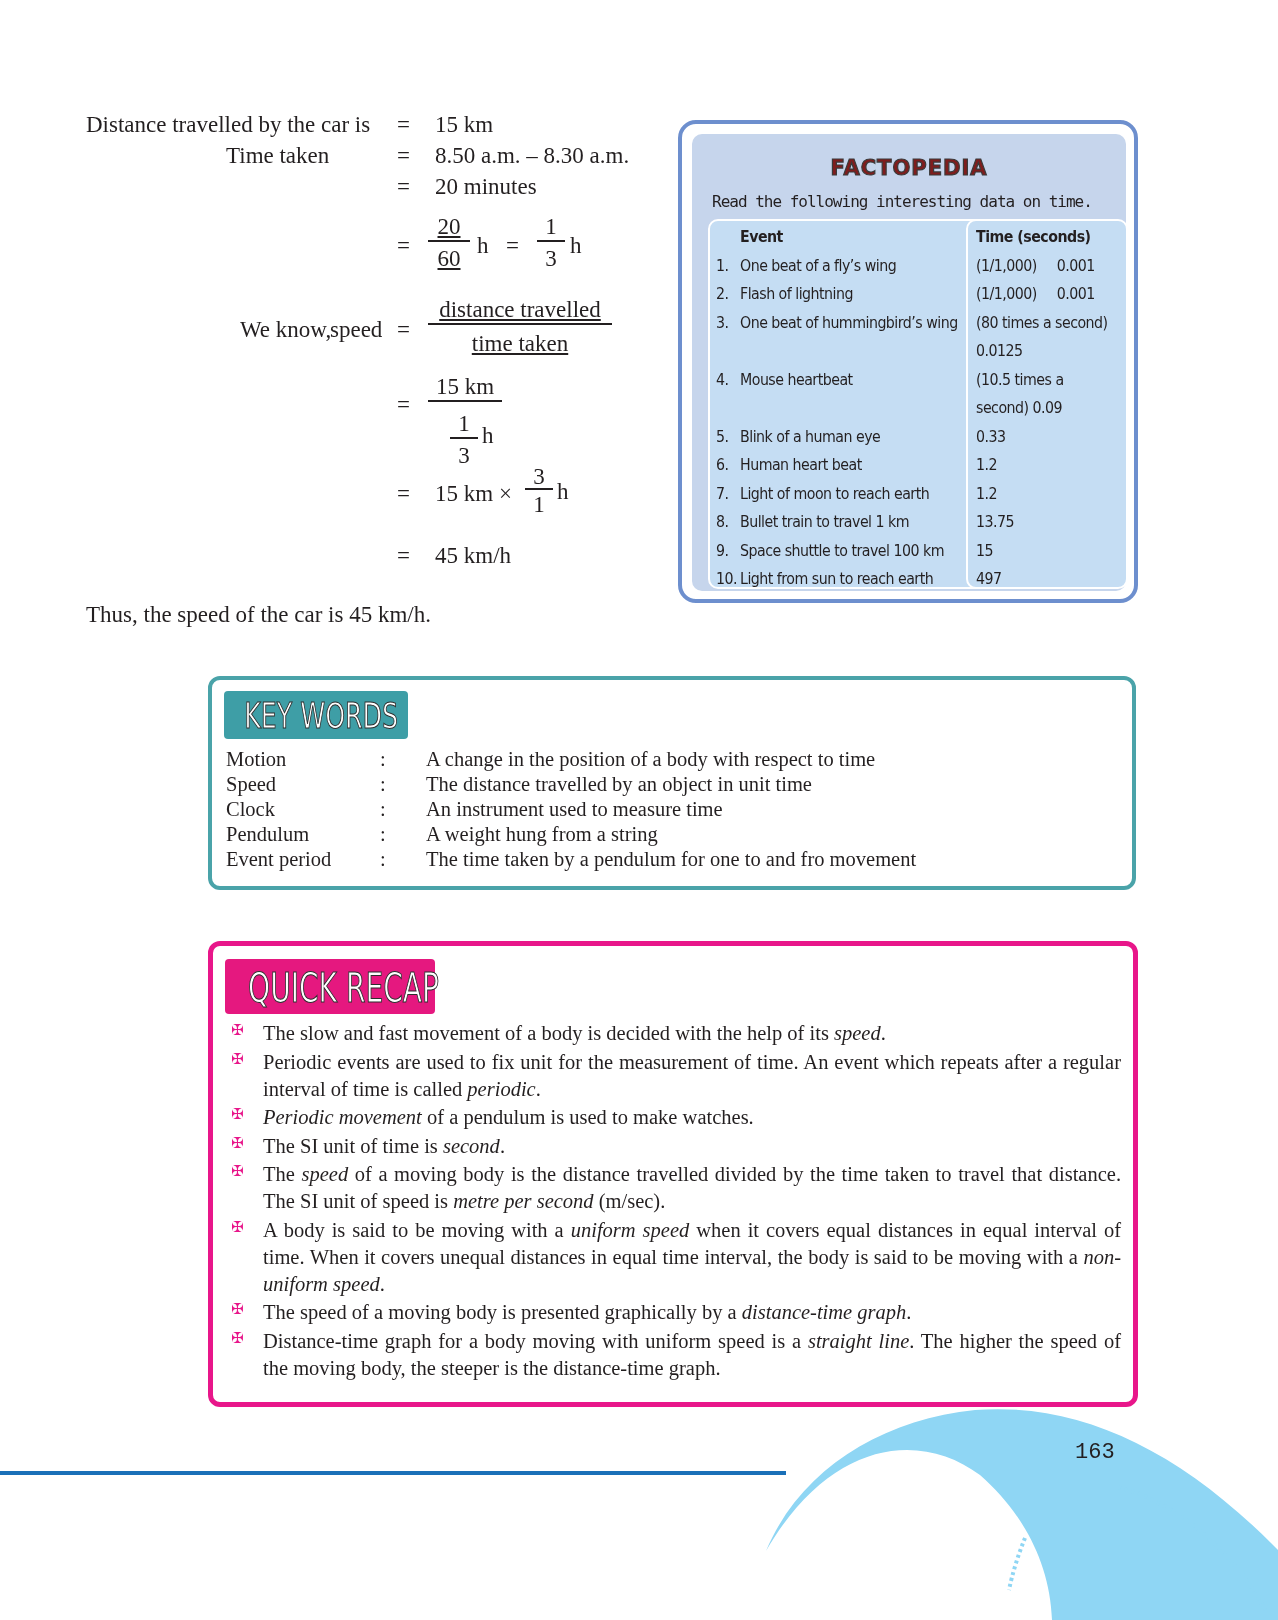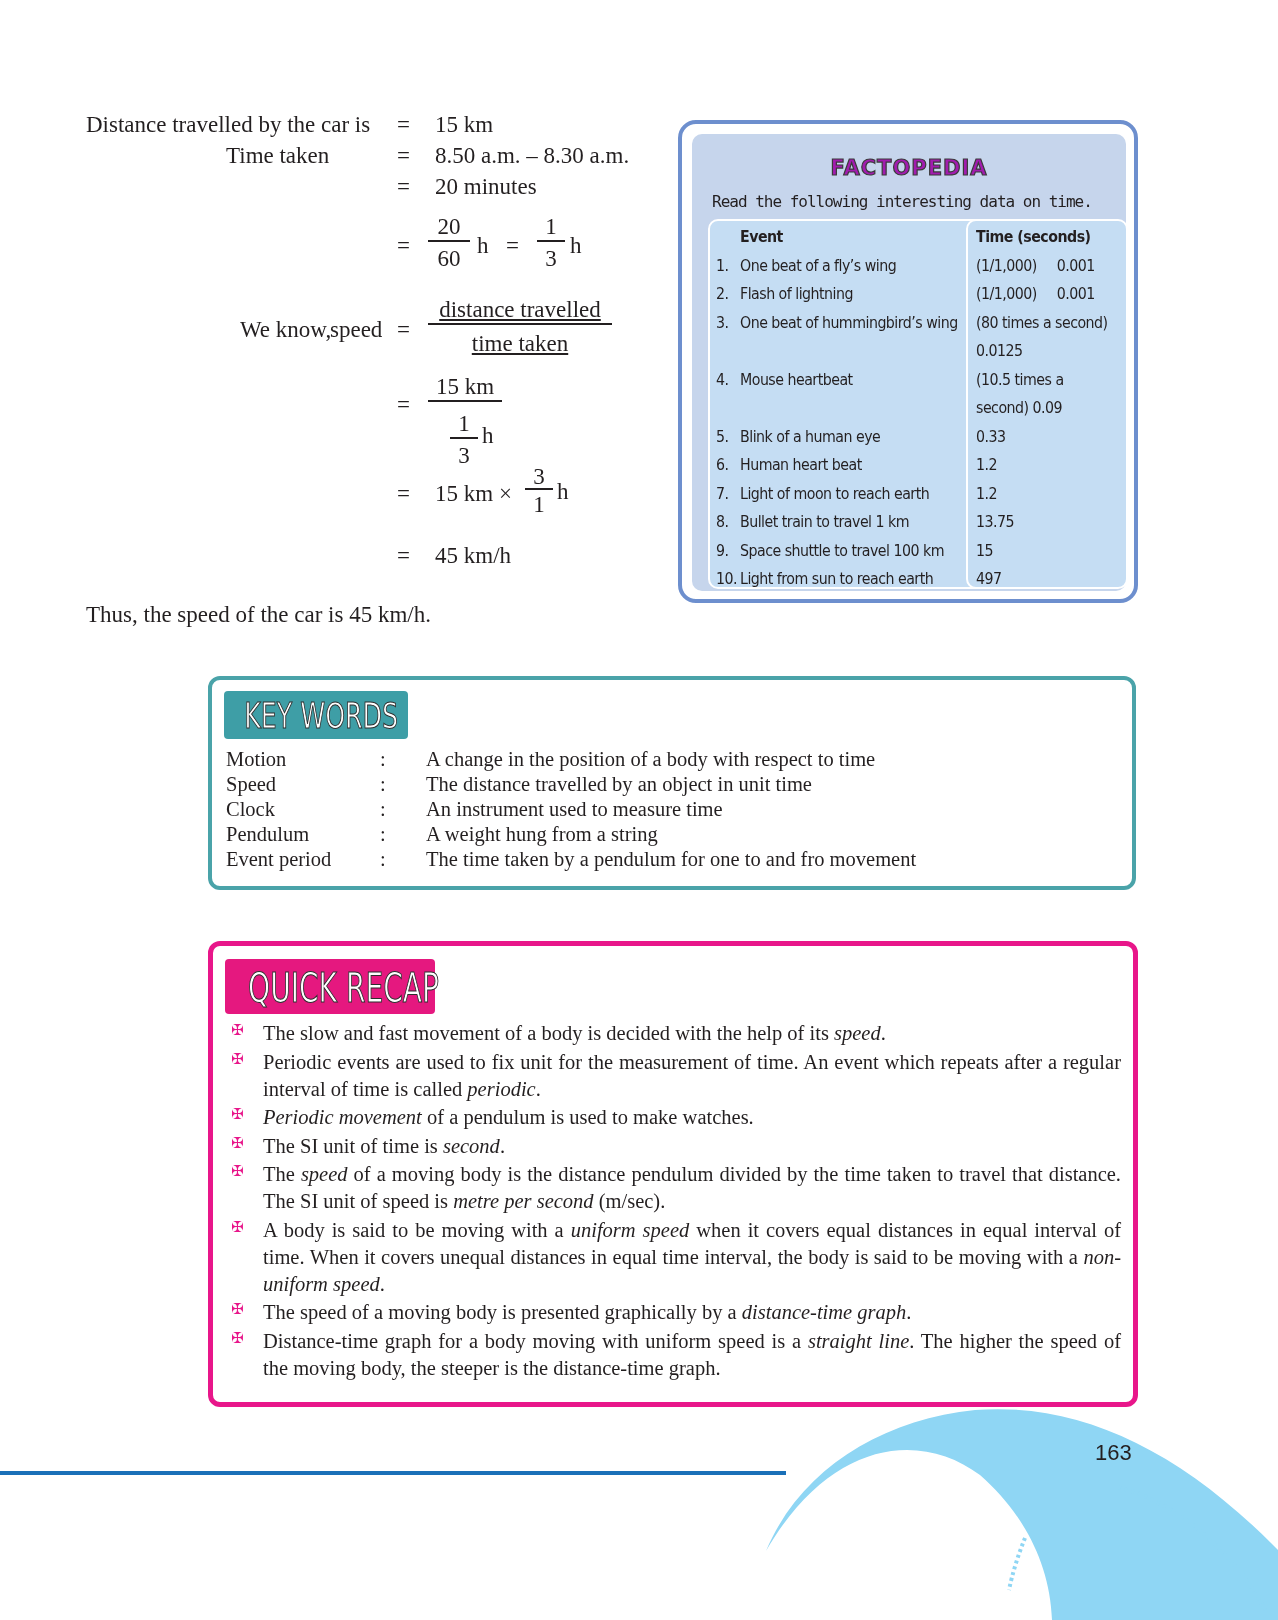--- a/index.html
+++ b/index.html
@@ -2,21 +2,21 @@
 <html><head>
 <meta charset="utf-8">
 <style>
   html, body { margin:0; padding:0; }
   body {
     width:1278px; height:1620px; position:relative; overflow:hidden;
     background:#ffffff; color:#231f20;
     font-family:"Liberation Serif","DejaVu Serif",serif;
   }
   .abs { position:absolute; }
-  .serif { font-family:Liberation Sans, sans-serif; font-size:23px;margin-left:20px; }
+  .serif { font-family:Liberation Mono, monospace; font-size:23px; }
 
   
   .eq-line { position:absolute; font-size:23px; white-space:nowrap; }
   .frac { position:absolute; text-align:center; font-size:23px; }
   .frac .num { display:block; padding:0 3px; }
   .frac .bar { display:block; height:1.5px; background:#231f20; }
   .frac .den { display:block; padding:4px 3px; }
   .eqsign { position:absolute; font-size:23px; }
 
   
@@ -24,21 +24,21 @@
     position:absolute; left:678px; top:120px; width:452px; height:475px;
     border:4px solid #6d8fce; border-radius:18px; background:#ffffff;
   }
   .facto-inner {
     position:absolute; left:10px; top:10px; right:8px; bottom:8px;
     background:#c6d5ec; border-radius:10px;
   }
   .facto-title {
     position:absolute; left:0; right:0; top:22px; text-align:center;
     font-family:"DejaVu Sans",sans-serif; font-weight:bold; font-size:21px;
-    color:#a21caf; letter-spacing:1px;
+    color:#7f1d1d; letter-spacing:1px;
     -webkit-text-stroke:1.2px #3a3a3a;
   }
   .facto-sub {
     position:absolute; left:20px; top:58px;
     font-family:"DejaVu Sans Mono","DejaVu Sans",sans-serif; font-size:16px;
     color:#231f20; letter-spacing:-1px;
   }
   .facto-col {
     position:absolute; top:85px; bottom:2px; background:#c5ddf3;
     border:2px solid #ffffff; border-radius:10px;
@@ -104,21 +104,21 @@
   <div class="eq-line" style="left:435px; top:112px;">15 km</div>
 
   <div class="eq-line" style="left:226px; top:143px;">Time taken</div>
   <div class="eqsign" style="left:397px; top:143px;">=</div>
   <div class="eq-line" style="left:435px; top:143px;">8.50 a.m. – 8.30 a.m.</div>
 
   <div class="eqsign" style="left:397px; top:174px;">=</div>
   <div class="eq-line" style="left:435px; top:174px;">20 minutes</div>
 
   <div class="eqsign" style="left:397px; top:233px;">=</div>
-  <div class="frac" style="left:428px; top:214px; width:42px;">
+  <div class="frac" style="left:428px; top:214px; width:42px;text-decoration:underline;">
     <span class="num">20</span>
     <span class="bar"></span>
     <span class="den">60</span>
   </div>
   <div class="eq-line" style="left:477px; top:233px;">h</div>
   <div class="eqsign" style="left:506px; top:233px;">=</div>
   <div class="frac" style="left:537px; top:214px; width:28px;">
     <span class="num">1</span>
     <span class="bar"></span>
     <span class="den">3</span>
@@ -241,21 +241,21 @@
 
 <div class="qr-box">
   <div class="qr-badge">
     <div class="badge-text" style="top:6px; font-size:40px;">QUICK RECAP</div>
   </div>
   <ul class="qr-list" id="qr-list">
       <li class="qr-item"><span class="qr-bullet">✠</span><span>The slow and fast movement of a body is decided with the help of its </span><em>speed</em><span>.</span></li>
       <li class="qr-item"><span class="qr-bullet">✠</span><span>Periodic events are used to fix unit for the measurement of time. An event which repeats after a regular interval of time is called </span><em>periodic</em><span>.</span></li>
       <li class="qr-item"><span class="qr-bullet">✠</span><em>Periodic movement</em><span> of a pendulum is used to make watches.</span></li>
       <li class="qr-item"><span class="qr-bullet">✠</span><span>The SI unit of time is </span><em>second</em><span>.</span></li>
-      <li class="qr-item"><span class="qr-bullet">✠</span><span>The </span><em>speed</em><span> of a moving body is the distance pendulum divided by the time taken to travel that distance. The SI unit of speed is </span><em>metre per second</em><span> (m/sec).</span></li>
+      <li class="qr-item"><span class="qr-bullet">✠</span><span>The </span><em>speed</em><span> of a moving body is the distance travelled divided by the time taken to travel that distance. The SI unit of speed is </span><em>metre per second</em><span> (m/sec).</span></li>
       <li class="qr-item"><span class="qr-bullet">✠</span><span>A body is said to be moving with a </span><em>uniform speed</em><span> when it covers equal distances in equal interval of time. When it covers unequal distances in equal time interval, the body is said to be moving with a </span><em>non-uniform speed</em><span>.</span></li>
       <li class="qr-item"><span class="qr-bullet">✠</span><span>The speed of a moving body is presented graphically by a </span><em>distance-time graph</em><span>.</span></li>
       <li class="qr-item"><span class="qr-bullet">✠</span><span>Distance-time graph for a body moving with uniform speed is a </span><em>straight line</em><span>. The higher the speed of the moving body, the steeper is the distance-time graph.</span></li>
     </ul>
 </div>
 
 <svg class="abs" style="left:0; top:0;" width="1278" height="1620">
 
   <path d="M 766 1551 C 800 1470, 880 1420, 975 1410 C 1080 1402, 1180 1450, 1278 1550 L 1278 1620 L 1052 1620 C 1050 1560, 1020 1510, 980 1475 C 920 1430, 830 1440, 766 1551 Z" fill="#8fd6f4"></path>
 

